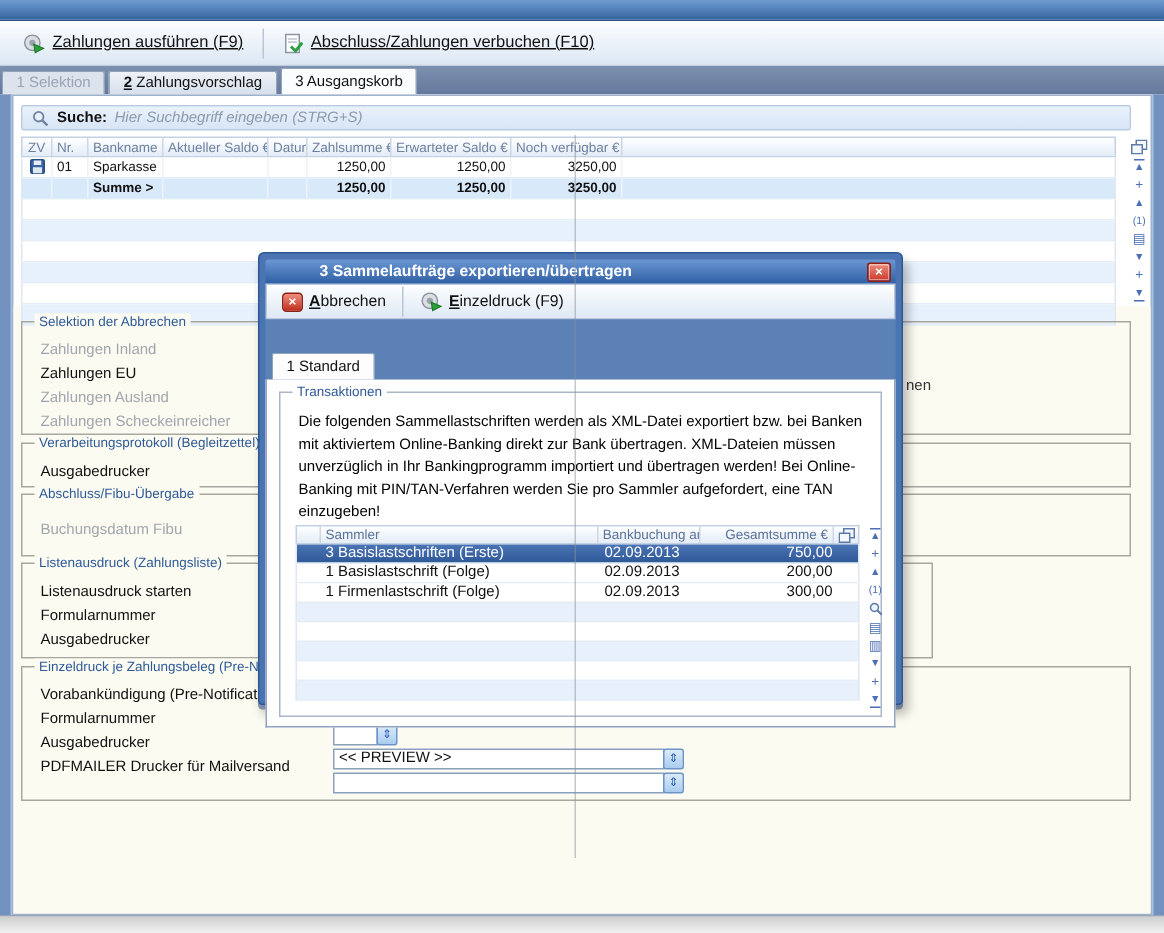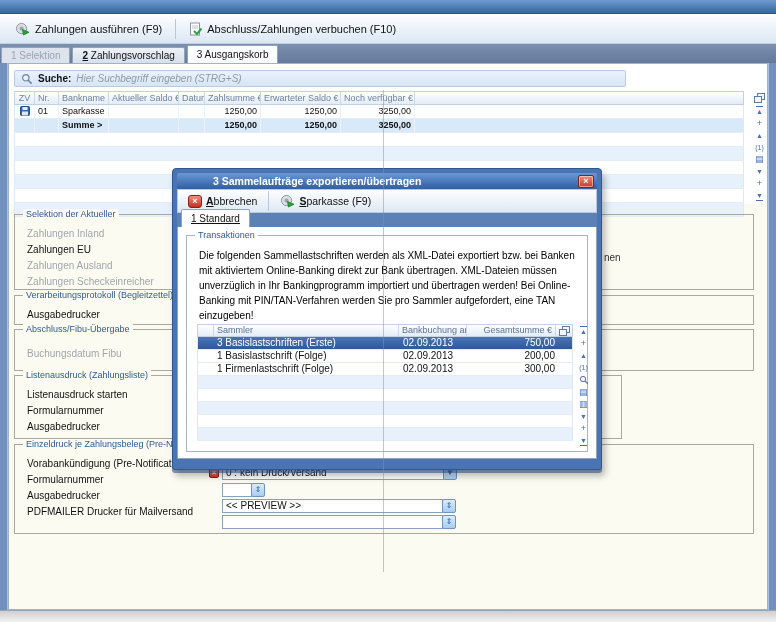--- a/index.html
+++ b/index.html
@@ -8,43 +8,43 @@
     position:relative; width:776px; height:622px; overflow:hidden;
     font-family:"Liberation Sans", sans-serif; font-size:10px; color:#111;
     background:#fff;
   }
   
   .titlebar { position:absolute; left:0; top:0; width:776px; height:14px;
     background:linear-gradient(#6f9bd1,#35659f); border-bottom:1px solid #27518a; }
   .toolbar { position:absolute; left:0; top:14px; width:776px; height:30px;
     background:linear-gradient(#fdfeff,#dce7f4); border-bottom:1px solid #c2cfdf;
     display:flex; align-items:center; padding-left:7px; }
-  .tbtn { display:flex; align-items:center; gap:5px; font-size:11px; color:#111;
-    padding:3px 8px; border-radius:3px; cursor:default; white-space:nowrap; }
+  .tbtn { display:flex; gap:5px; font-size:11px; color:#111;
+    padding:3px 8px; border-radius:3px; cursor:default; white-space:nowrap;text-decoration:underline; }
   .tsep { width:1px; height:20px; background:#b9c6d6; margin:0 5px; }
   .tabstrip { position:absolute; left:0; top:44px; width:776px; height:19px;
     background:linear-gradient(#7c90af,#64799c); display:flex; align-items:flex-end; padding-left:1px; }
   .tab { height:16px; line-height:15px; font-size:10px; padding:0 9px;
     background:linear-gradient(#eef2f8,#d6dfeb); border:1px solid #93a3ba; border-bottom:none;
     margin-right:2px; border-radius:2px 2px 0 0; white-space:nowrap; }
   .tab.disabled { color:#9aa4b5; background:#dde3ec; }
   .tab.active { background:#fbfcfe; height:18px; line-height:17px; }
   .acc { display:inline-block; }
   .acc::first-letter { text-decoration:underline; font-weight:bold; }
   .frame-l { position:absolute; left:0; top:63px; width:8px; height:547px;
     background:#7391be; border-right:1px solid #a9c0de; }
   .frame-r { position:absolute; right:0; top:63px; width:8px; height:547px;
     background:#7391be; border-left:1px solid #a9c0de; }
   .frame-b { position:absolute; left:0; top:610px; width:776px; height:12px;
     background:linear-gradient(#cfcfcf,#f2f2f2); border-top:1px solid #98a4b4; }
   .content { position:absolute; left:8px; top:63px; width:760px; height:547px;
     background:#fff; border:1px solid #9fb2cc; }
   .lower { position:absolute; left:0; top:140px; width:758px; height:405px; background:#fcfbf2; }
   
-  .search-row { position:absolute; left:5px; top:6px; width:612px; height:17px;
+  .search-row { position:absolute; left:5px; top:6px; width:740px; height:17px;
     background:linear-gradient(#eaf2fc,#d7e5f6); border:1px solid #b9cbe2; border-radius:2px;
     display:flex; align-items:center; gap:5px; padding:0 6px; font-size:10px; }
   .search-label { font-weight:bold; }
   .search-placeholder { font-style:italic; color:#8e99a9; }
   
   .main-table { position:absolute; left:5px; top:27px; width:730px; font-size:9px; }
   .mt-header { display:flex; height:14px; background:linear-gradient(#ffffff,#e3ecf7);
     border:1px solid #c3d1e4; color:#6e82a0; }
   .mt-header > div { border-right:1px solid #ccd8e8; padding:0 3px; line-height:12px;
     white-space:nowrap; overflow:hidden; }
@@ -98,21 +98,21 @@
     white-space:nowrap; overflow:hidden;margin-left:30px; }
   .dlg-close { width:16px; height:13px; background:linear-gradient(#ee8d7d,#c93a2a);
     border:1px solid #8e1f12; border-radius:2px; color:#fff; font-size:9px; font-weight:bold;
     line-height:11px; text-align:center; box-shadow:inset 0 0 0 1px rgba(255,255,255,.45); }
   .dlg-toolbar { height:24px; background:linear-gradient(#fdfeff,#dee8f4);
     border:1px solid #b9c8dc; display:flex; align-items:center; padding-left:4px; font-size:10.5px; }
   .dbtn { display:flex; align-items:center; gap:4px; padding:2px 6px; border-radius:2px; }
   .cancel-ico { width:14px; height:13px; background:linear-gradient(#ef8f80,#c22f1f);
     border:1px solid #8e1f12; border-radius:3px; color:#fff; font-weight:bold; font-size:9px;
     line-height:11px; text-align:center; }
-  .dlg-strip { height:14px; background:#5b81b5; display:flex; align-items:flex-end; padding-left:4px;text-decoration:underline; }
+  .dlg-strip { height:40px; background:#5b81b5; display:flex; align-items:flex-end; padding-left:4px; }
   .dlg-tab { height:18px; line-height:17px; background:#fdfdfe; border:1px solid #8fa3bf;
     border-bottom:none; border-radius:2px 2px 0 0; padding:0 9px; font-size:10px; }
   .dlg-panel { position:relative; height:232px; background:#fff; border:1px solid #8fa3bf; border-top:none; }
   .dlg-group { position:absolute; left:8px; top:8px; right:8px; bottom:6px; border:1px solid #a9b6c6; }
   .dlg-group-label { position:absolute; top:-6px; left:8px; background:#fff; padding:0 3px;
     font-size:9px; color:#2f5a98; }
   .dlg-msg { padding:12px 12px 6px 12px; font-size:10px; line-height:15px; color:#000; }
   .dlg-table { position:absolute; left:10px; top:88px; width:376px; font-size:10px; }
   .dt-header { display:flex; height:13px; background:linear-gradient(#ffffff,#e3ecf7);
     border:1px solid #c3d1e4; color:#5a7398; font-size:9px; }
@@ -253,21 +253,21 @@
       <span class="nav-g">+</span>
       <span class="nav-g tiny">▲</span>
       <span class="nav-g tiny">(1)</span>
       <span class="nav-g">▤</span>
       <span class="nav-g tiny">▼</span>
       <span class="nav-g">+</span>
       <span class="nav-g cap-bot">▼</span>
     </div>
 
     <div class="grp g1">
-      <div class="grp-label">Selektion der Aktueller</div>
+      <div class="grp-label">Selektion der Abbrechen</div>
       <div class="grp-items">
         <div class="dis">Zahlungen Inland</div>
         <div>Zahlungen EU</div>
         <div class="dis">Zahlungen Ausland</div>
         <div class="dis">Zahlungen Scheckeinreicher</div>
       </div>
     </div>
     <div class="grp g2">
       <div class="grp-label">Verarbeitungsprotokoll (Begleitzettel)</div>
       <div class="grp-items">
@@ -326,21 +326,21 @@
       </div>
       <div class="tsep"></div>
       <div class="dbtn">
         <span>
           <svg width="15" height="14" viewBox="0 0 16 15">
             <circle cx="7" cy="7" r="5.5" fill="#d9dee3" stroke="#8a939c"></circle>
             <circle cx="7" cy="7" r="2.2" fill="#9aa3ac"></circle>
             <path d="M8 8 L15 11 L9 14 Z" fill="#2e9e3a" stroke="#1b7a28" stroke-width="0.8"></path>
           </svg>
         </span>
-        <span class="acc">Sparkasse (F9)</span>
+        <span class="acc">Einzeldruck (F9)</span>
       </div>
     </div>
     <div class="dlg-strip">
       <div class="dlg-tab">1 Standard</div>
     </div>
     <div class="dlg-panel">
       <div class="dlg-group">
         <div class="dlg-group-label">Transaktionen</div>
         <div class="dlg-msg">Die folgenden Sammellastschriften werden als XML-Datei exportiert bzw. bei Banken mit aktiviertem Online-Banking direkt zur Bank übertragen. XML-Dateien müssen unverzüglich in Ihr Bankingprogramm importiert und übertragen werden! Bei Online-Banking mit PIN/TAN-Verfahren werden Sie pro Sammler aufgefordert, eine TAN einzugeben!</div>
 

